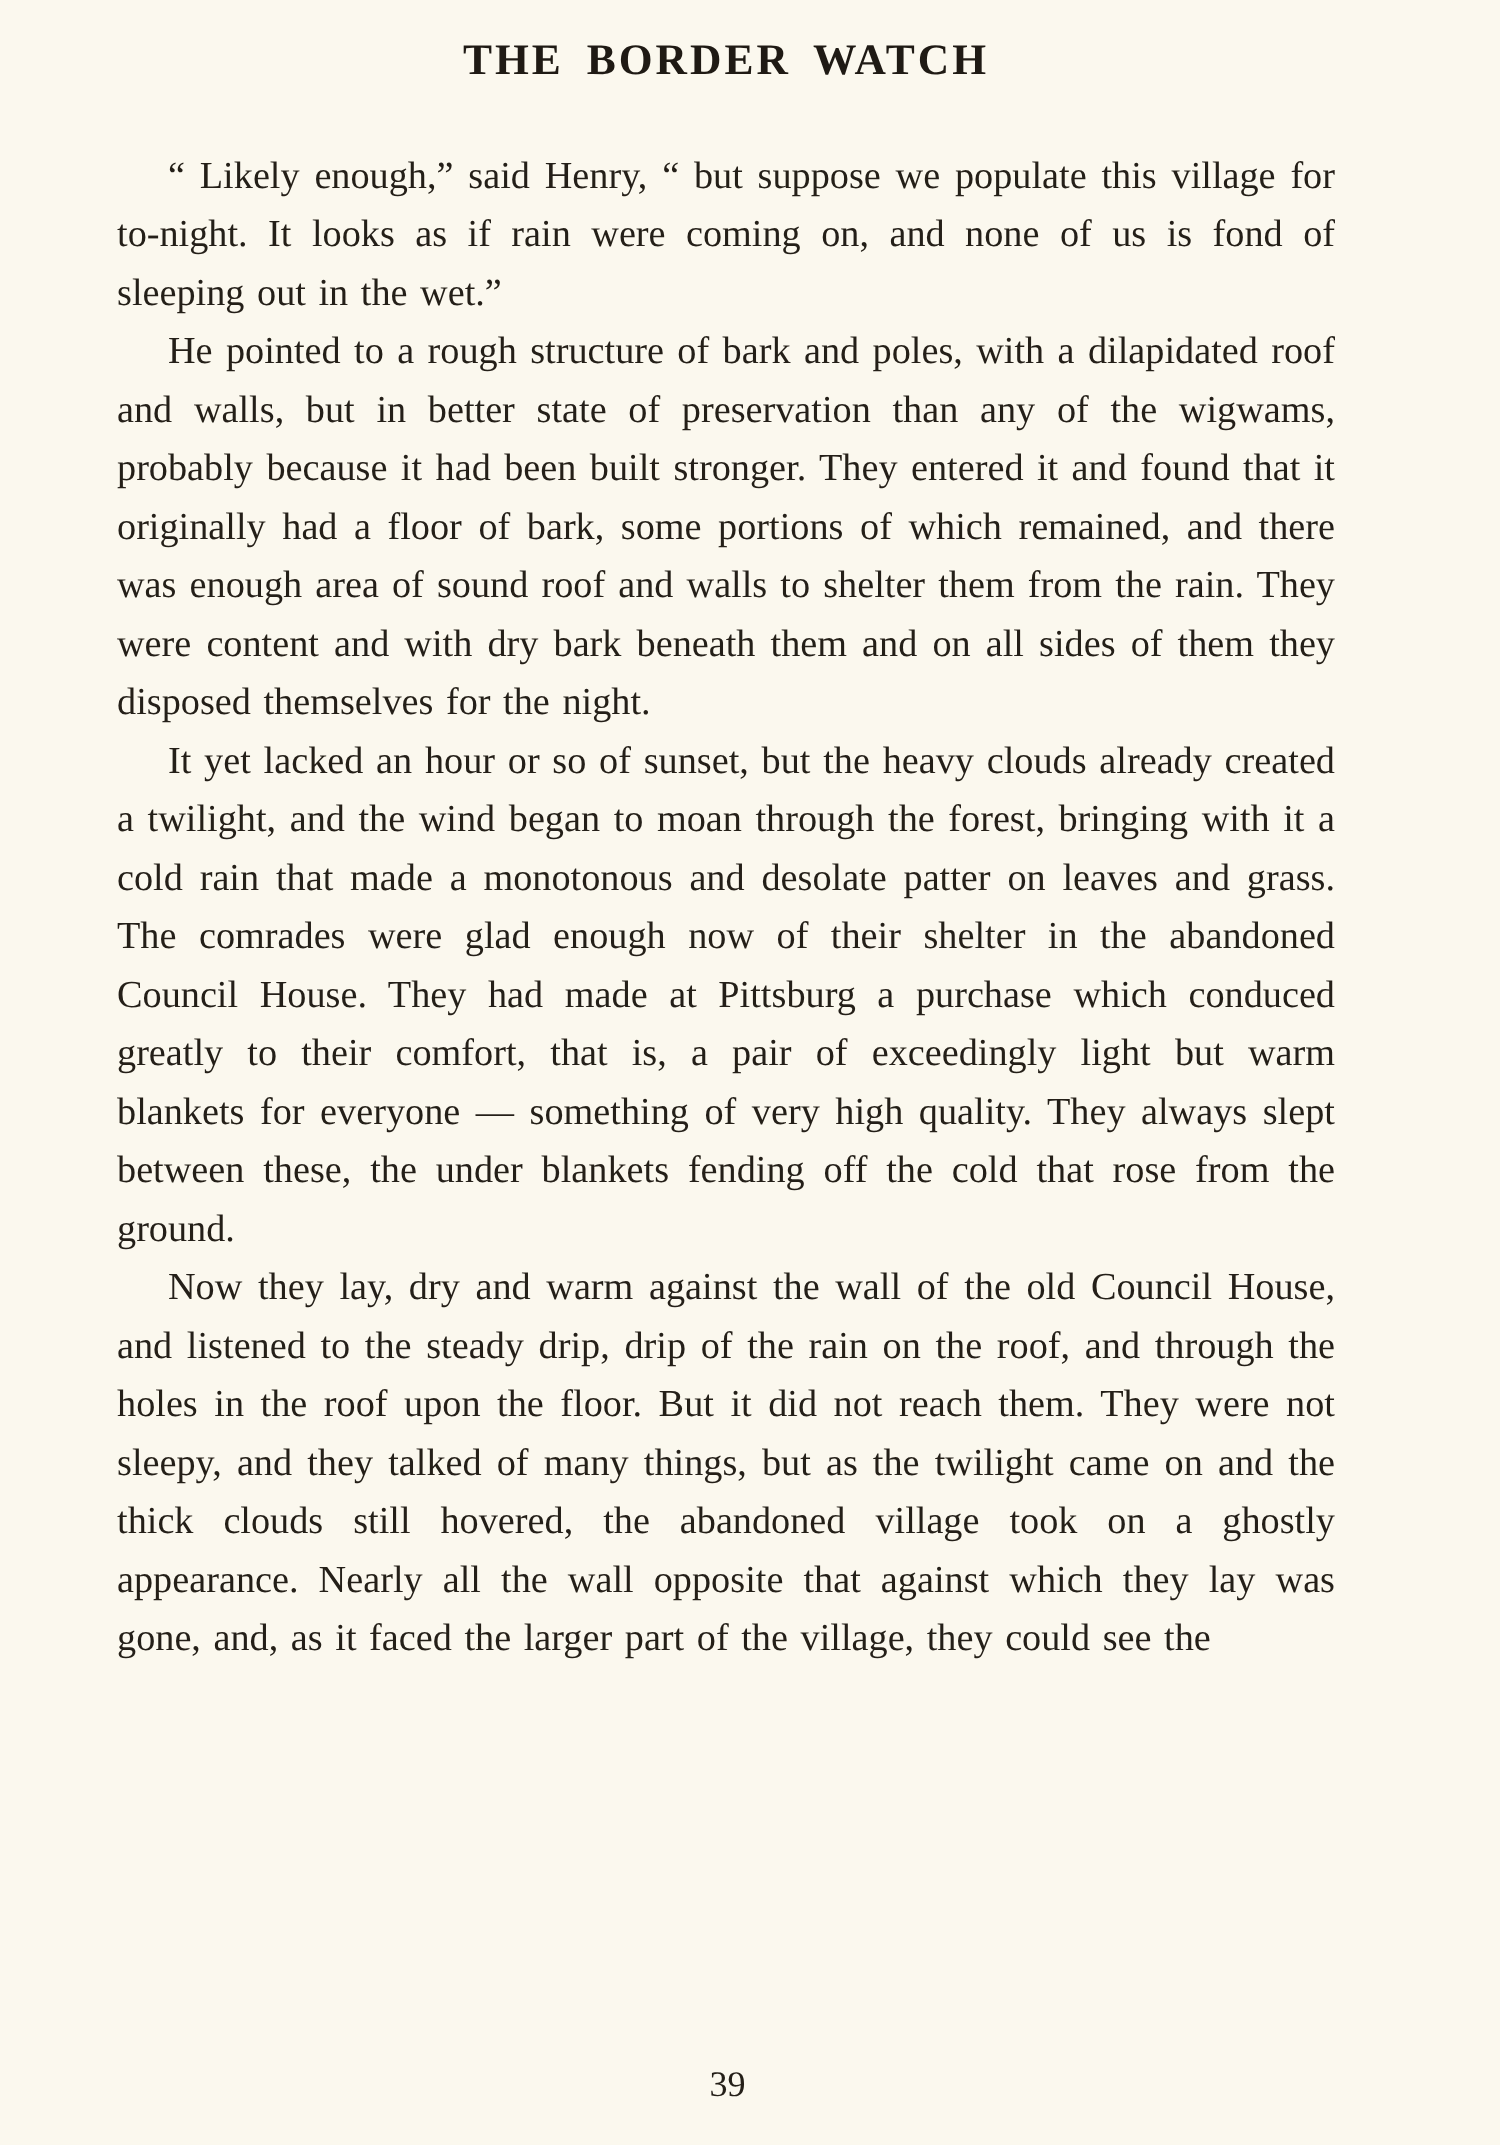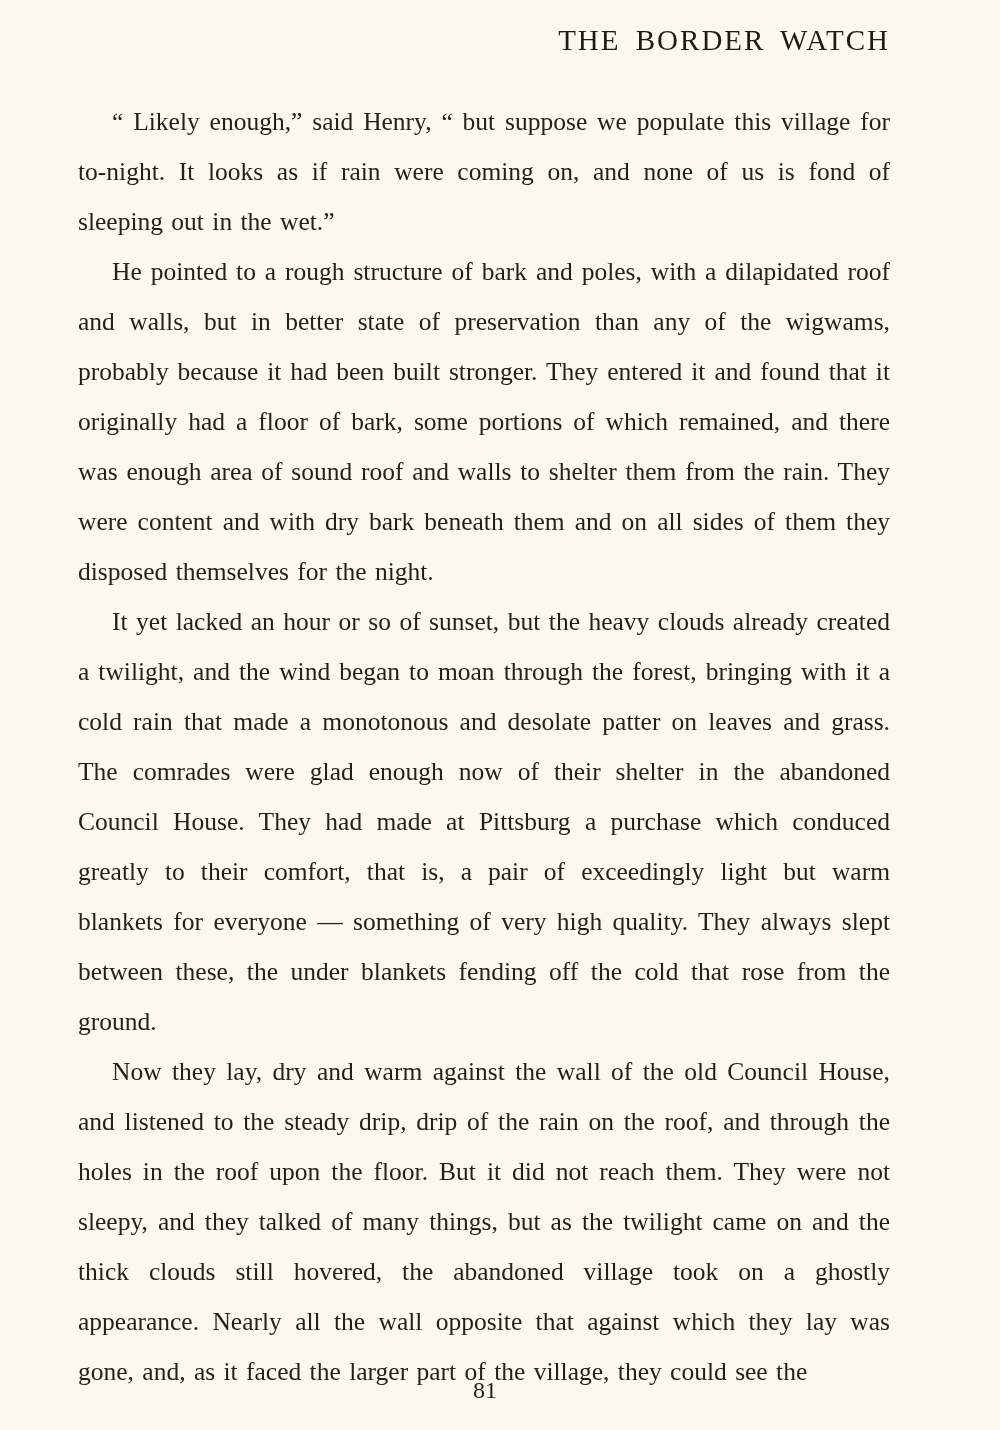--- a/index.html
+++ b/index.html
@@ -16,33 +16,34 @@
     overflow: hidden;
   }
   .page {
     position: relative;
     width: 1000px;
     height: 1430px;
     box-sizing: border-box;
     padding: 24px 110px 0 78px;
   }
   .running-title {
-    text-align: right;
+    text-align: center;
     font-size: 29px;
     letter-spacing: 2px;
     word-spacing: 6px;
     margin: 0 0 40px 0;
     color: #1f1a14;
+    font-weight: bold;
   }
   .body-text p {
     margin: 0;
     text-align: justify;
     text-indent: 34px;
     font-size: 25.5px;
-    line-height: 50px;
+    line-height: 39px;
     word-spacing: 2px;
     color: #241f18;
   }
   .page-number {
     position: absolute;
     left: 0;
     right: 30px;
     bottom: 26px;
     text-align: center;
     font-size: 24px;
@@ -55,14 +56,14 @@
 <div class="page">
   <div class="running-title">THE BORDER WATCH</div>
 
   <div class="body-text">
     <p>“ Likely enough,” said Henry, “ but suppose we populate this village for to-night.  It looks as if rain were coming on, and none of us is fond of sleeping out in the wet.”</p>
     <p>He pointed to a rough structure of bark and poles, with a dilapidated roof and walls, but in better state of preservation than any of the wigwams, probably because it had been built stronger.  They entered it and found that it originally had a floor of bark, some portions of which remained, and there was enough area of sound roof and walls to shelter them from the rain.  They were content and with dry bark beneath them and on all sides of them they disposed themselves for the night.</p>
     <p>It yet lacked an hour or so of sunset, but the heavy clouds already created a twilight, and the wind began to moan through the forest, bringing with it a cold rain that made a monotonous and desolate patter on leaves and grass.  The comrades were glad enough now of their shelter in the abandoned Council House.  They had made at Pittsburg a purchase which conduced greatly to their comfort, that is, a pair of exceedingly light but warm blankets for everyone — something of very high quality.  They always slept between these, the under blankets fending off the cold that rose from the ground.</p>
     <p>Now they lay, dry and warm against the wall of the old Council House, and listened to the steady drip, drip of the rain on the roof, and through the holes in the roof upon the floor.  But it did not reach them.  They were not sleepy, and they talked of many things, but as the twilight came on and the thick clouds still hovered, the abandoned village took on a ghostly appearance.  Nearly all the wall opposite that against which they lay was gone, and, as it faced the larger part of the village, they could see the</p>
   </div>
 
-  <div class="page-number">81</div>
+  <div class="page-number">39</div>
 </div>
 
 </body></html>

